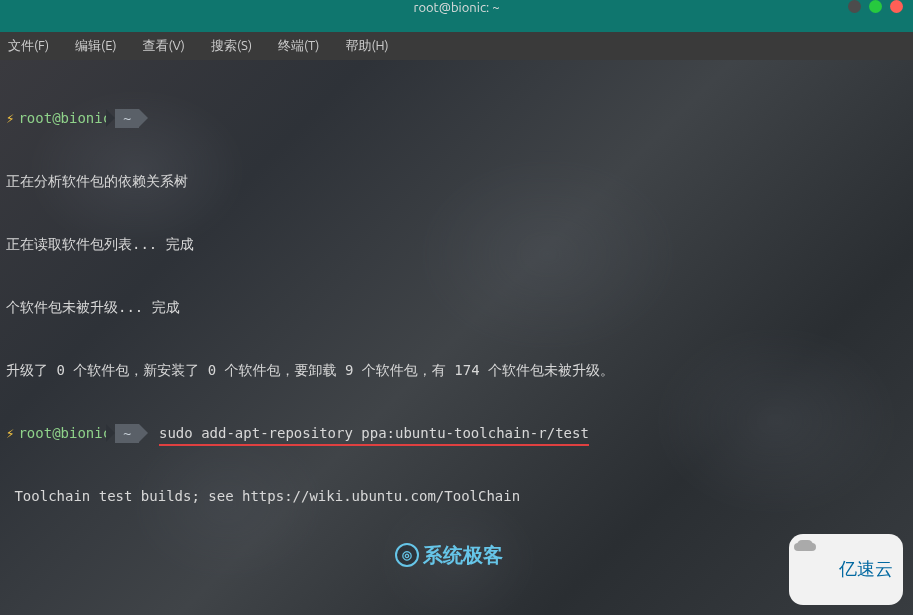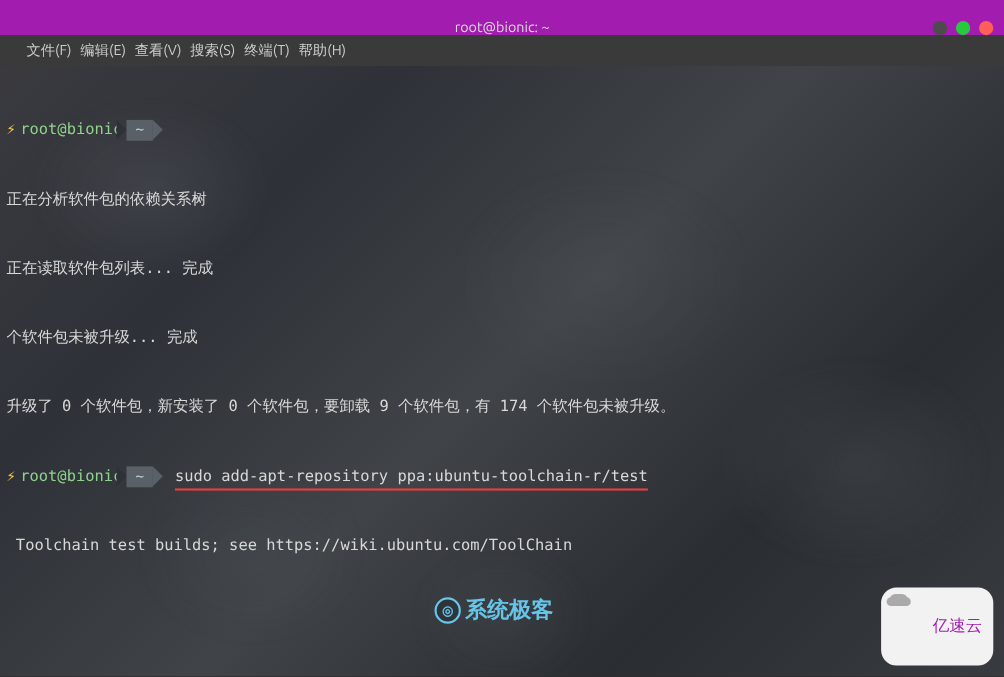--- a/index.html
+++ b/index.html
@@ -6,23 +6,23 @@
     body {
       width: 913px;
       height: 615px;
       font-family: "DejaVu Sans Mono", "Liberation Mono", monospace;
       background: #2c2c2c;
       overflow: hidden;
       position: relative;
     }
     .titlebar {
       height: 32px;
-      background: #a21caf;
-      display: flex;
-      align-items: flex-end;
+      background: #0f766e;
+      display: flex;
+      align-items: flex-start;
       justify-content: center;
       position: relative;
       color: #ddd;
       font-size: 13px;
       font-family: "Ubuntu", sans-serif;
     }
     .window-controls {
       position: absolute;
       right: 10px;
       display: flex;
@@ -32,22 +32,22 @@
       width: 13px; height: 13px; border-radius: 50%;
     }
     .ctrl-min { background: #4c4c4c; }
     .ctrl-max { background: #27c93f; }
     .ctrl-close { background: #ff5f56; }
     .menubar {
       height: 28px;
       background: #3a3a3a;
       display: flex;
       align-items: center;
-      padding: 0 24px;
-      gap: 8px;
+      padding: 0 8px;
+      gap: 26px;
       color: #ccc;
       font-size: 13px;
       font-family: "Ubuntu", sans-serif;
     }
     .menubar span { cursor: default; }
     .terminal {
       position: relative;
       height: 555px;
       background: linear-gradient(135deg, #3a3a3f 0%, #2e3238 25%, #404448 50%, #2a2e32 75%, #383c40 100%);
       padding: 6px 6px;
@@ -141,25 +141,25 @@
       align-items: center;
       justify-content: center;
       font-size: 12px;
       background: rgba(30,40,50,0.4);
     }
     .cloud-badge {
       position: absolute;
       right: 10px;
       bottom: 10px;
       background: #f2f2f2;
-      color: #a21caf;
+      color: #0369a1;
       padding: 4px 10px 4px 30px;
       border-radius: 14px;
       font-family: "Microsoft YaHei", sans-serif;
-      font-size: 15px;
+      font-size: 18px;
       z-index: 2;
     }
     .cloud-badge::before {
       content: "";
       position: absolute;
       left: 8px; top: 6px;
       width: 16px; height: 10px;
       background: #aaa;
       border-radius: 8px;
       box-shadow: -4px 2px 0 -1px #aaa, 4px 2px 0 -1px #aaa;

